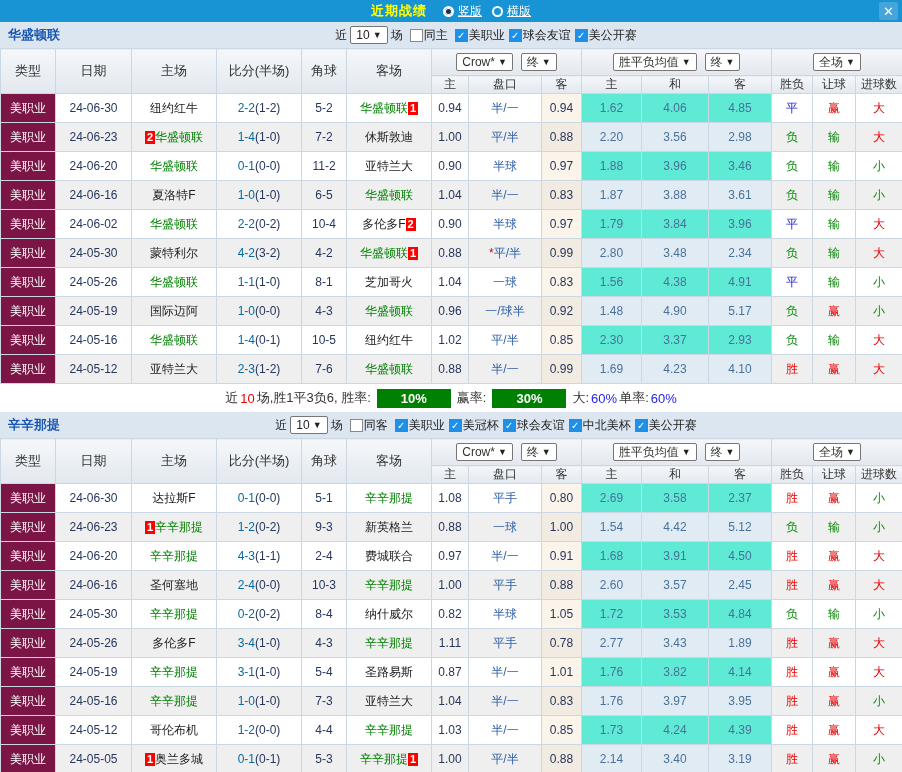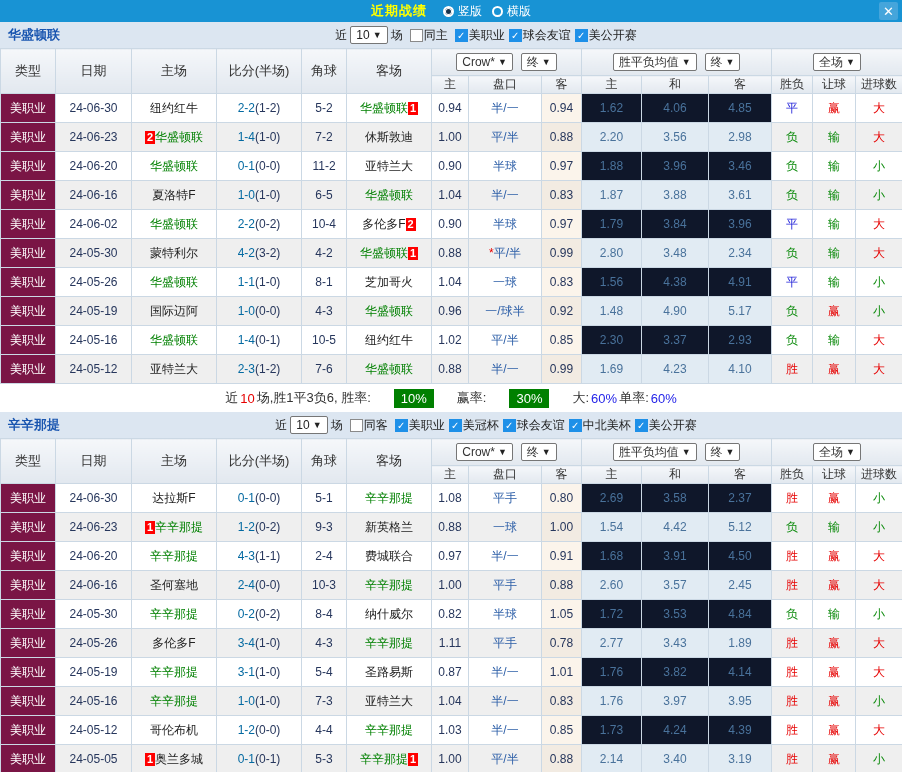--- a/index.html
+++ b/index.html
@@ -1,20 +1,20 @@
 <!DOCTYPE html>
 <html><head>
 <meta charset="utf-8">
 <style>
   html,body{margin:0;padding:0;background:#fff;}
   body{width:902px;font-family:"Liberation Sans","DejaVu Sans",sans-serif;color:#222;}
   
   .titlebar{position:relative;height:22px;background:#1893D4;display:flex;align-items:center;justify-content:center;}
   .titlebar .title{color:#FFFF00;font-weight:bold;font-size:13px;letter-spacing:1px;}
-  .radio-group{display:flex;align-items:center;margin-left:6px;color:#fff;font-size:12px;}
+  .radio-group{display:flex;align-items:center;margin-left:6px;color:#fff;font-size:12px;text-decoration:underline;}
   .radio{width:11px;height:11px;border:2px solid #fff;border-radius:50%;margin:0 4px 0 10px;box-sizing:border-box;background:transparent;display:inline-block;}
   .radio.on{background:#17334d;box-shadow:inset 0 0 0 1px #fff;}
   .close-btn{position:absolute;right:4px;top:2px;width:19px;height:18px;background:#45A5DB;color:#fff;font-size:13px;font-weight:bold;display:flex;align-items:center;justify-content:center;border-radius:2px;cursor:pointer;}
   
   .section-bar{position:relative;height:26px;background:#DCE6F1;display:flex;align-items:center;font-size:12px;}
   .team-name{position:absolute;left:8px;color:#1a56b0;font-weight:bold;font-size:13px;}
   .filter{display:flex;align-items:center;margin:0 auto;padding-left:70px;gap:3px;}
   .dd{display:inline-flex;align-items:center;gap:3px;background:#fff;border:1px solid #767676;border-radius:2px;padding:2px 5px;font-size:12px;line-height:1;cursor:pointer;white-space:nowrap;}
   .dd .arrow{font-size:9px;color:#222;}
   .cb{width:13px;height:13px;box-sizing:border-box;display:inline-flex;align-items:center;justify-content:center;margin-right:1px;vertical-align:-2px;}
@@ -27,36 +27,36 @@
   td,th{border:1px solid #CBD8E4;padding:0;text-align:center;font-weight:normal;overflow:hidden;white-space:nowrap;}
   thead th{background:linear-gradient(#F5F7FA,#E2E8EF);font-size:13px;color:#333;}
   thead tr.dd-row th{height:26px;}
   thead tr.sub-row th{height:16px;font-size:12px;}
   .dd-cell{display:flex;align-items:center;justify-content:center;gap:8px;}
   tbody td{height:28px;font-size:12px;color:#26365C;}
   tbody tr:nth-child(even) td{background:#EFEFEF;}
   td.t-type{background:#7A1545 !important;color:#fff;font-size:12px;}
   td.t-odds2{background:#FBF4EB;}
   tbody tr:nth-child(even) td.t-odds2{background:#F2EBE2;}
-  td.t-avg{background:#0f172a;color:#49729B;}
+  td.t-avg{background:#5eead4;color:#49729B;}
   tbody tr:nth-child(even) td.t-avg{background:#E1EBF3;}
   td.t-hcp{color:#2D5FA8;}
   .tname.c-green{color:#008000;}
   .tname.c-black{color:#222;}
   .badge{display:inline-block;background:#FF0000;color:#fff;font-size:11px;line-height:13px;padding:0 2px;font-weight:bold;}
   .badge:empty{display:none;}
   .star{color:#E60000;}
   .s-main{color:#0369a1;}
   .s-half{color:#26365C;}
   td.t-res.c-red, span.c-red{color:#E60000;}
   td.t-res.c-green, span.c-green{color:#0B8A0B;}
   td.t-res.c-blue, span.c-blue{color:#2323D9;}
   
   .summary{height:28px;display:flex;align-items:center;justify-content:center;font-size:13px;color:#333;gap:2px;}
-  .summary .pct-badge{color:#fff;font-weight:normal;padding:2px 7px;margin:0 21px;}
+  .summary .pct-badge{color:#fff;font-weight:bold;padding:2px 24px;margin:0 4px;}
   .pct-badge.c-badge-green{background:#008000;}
   .summary .c-b{color:#2424E8;}
   .summary .red-num{color:#E60000;}
 </style>
 </head>
 <body>
 
 <div class="titlebar">
   <span class="title">近期战绩</span>
   <span class="radio-group">

